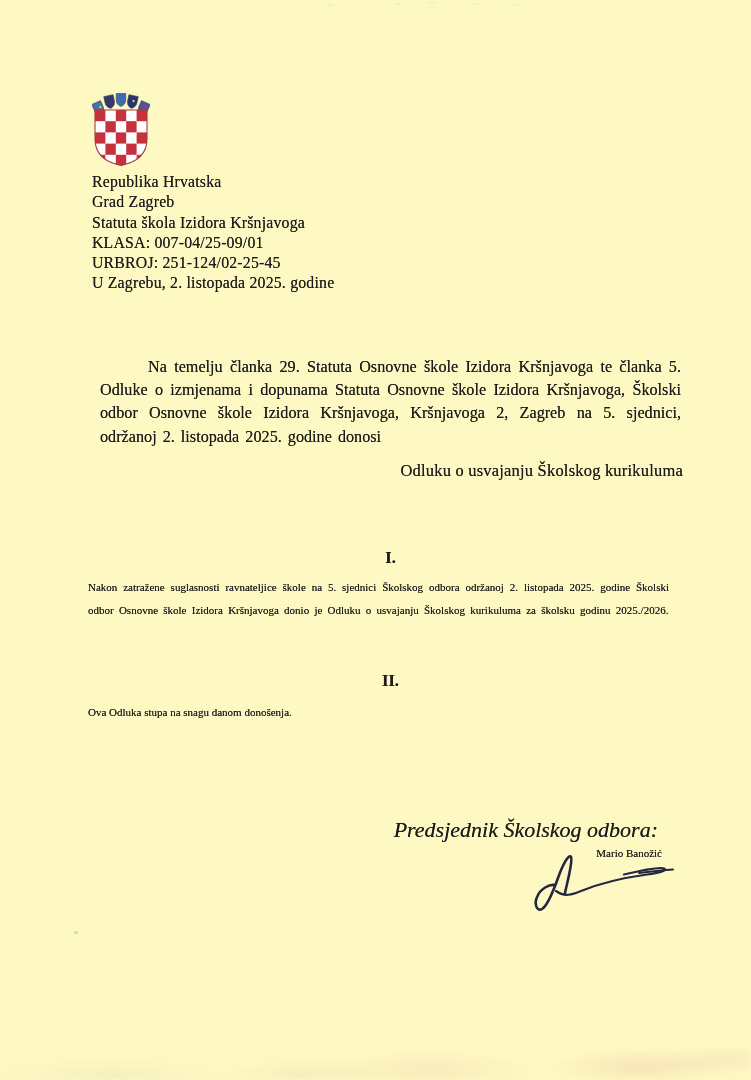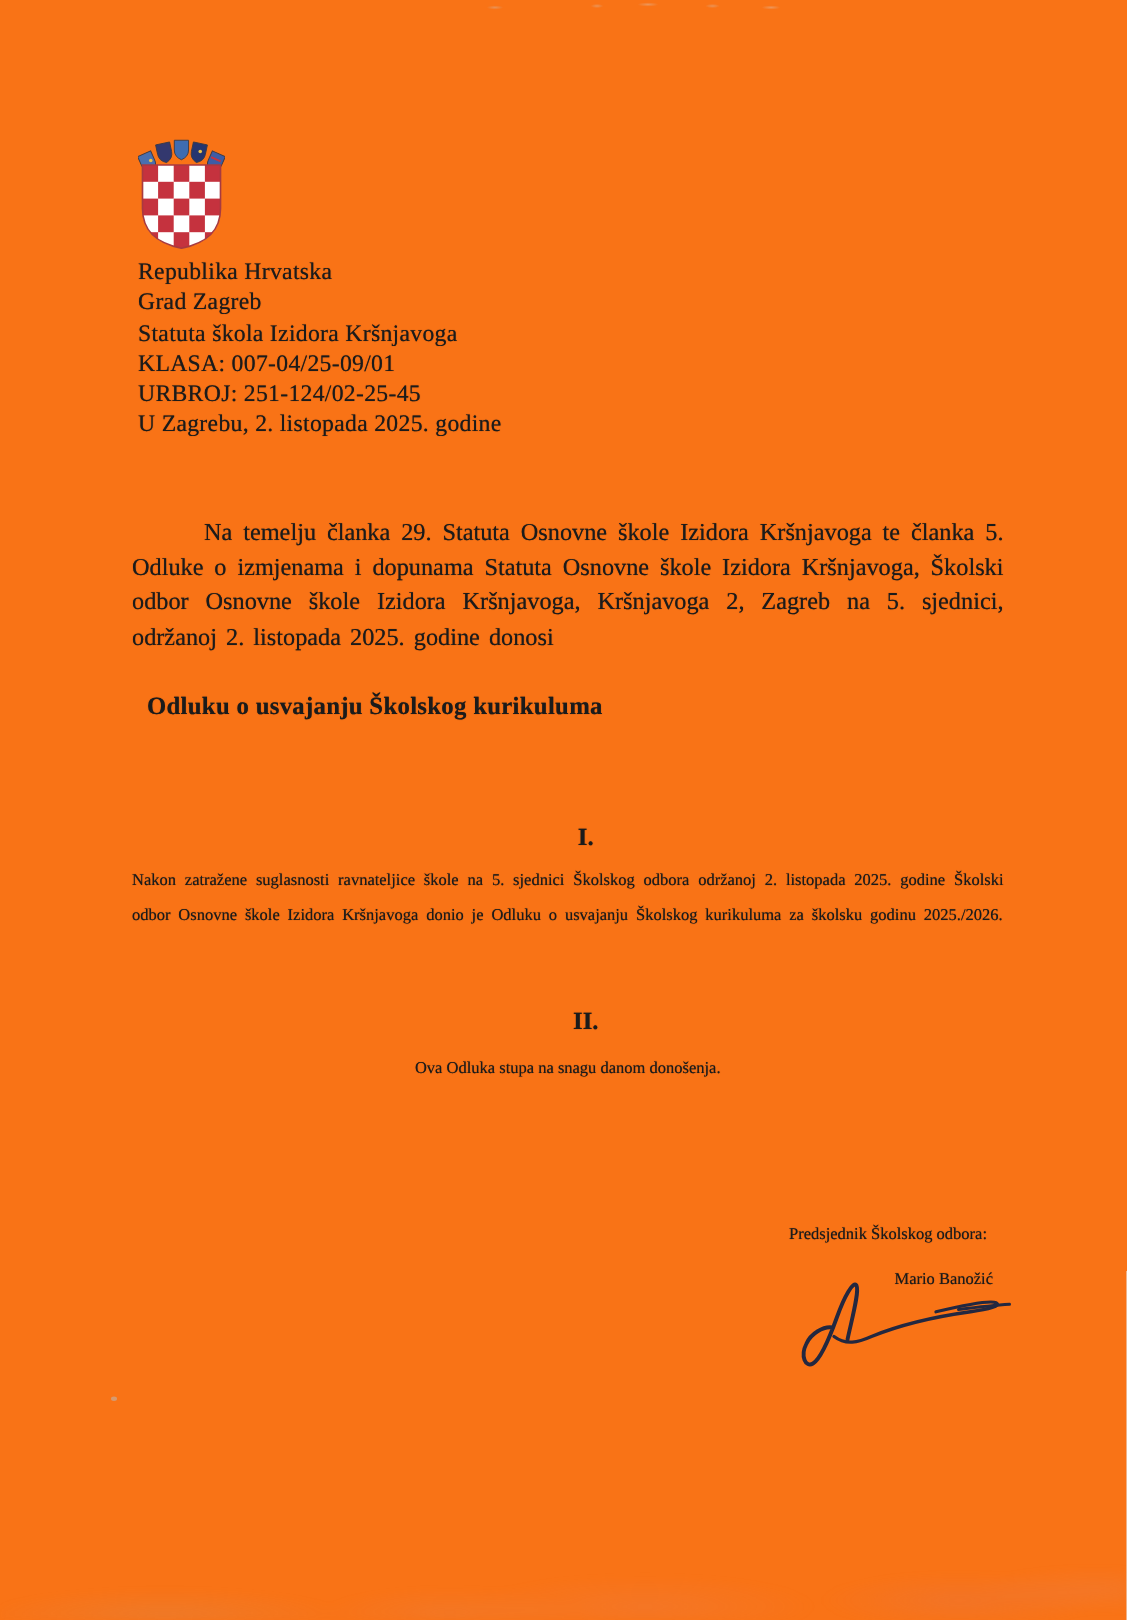--- a/index.html
+++ b/index.html
@@ -1,63 +1,63 @@
 <!DOCTYPE html>
 <html><head>
 <meta charset="utf-8">
 <style>
   html,body{margin:0;padding:0;background:#e8e8e8;}
   .page{
     position:relative;
     width:751px;height:1080px;
-    background:#f97316;
+    background:#fef9c3;
     margin:0 auto;
     overflow:hidden;
     font-family:"Liberation Serif","DejaVu Serif",serif;
     color:#1b1b1b;
   }
   .soft{ text-shadow:0 0 .55px rgba(25,25,25,.75); }
 
   
   .coa{ position:absolute; left:92px; top:92px; width:58px; height:74px; }
   .letterhead{
     position:absolute; left:92px; top:172px;
     font-size:15.8px; line-height:20.3px; letter-spacing:.2px;
   }
 
   
   .intro{
     position:absolute; left:88px; top:344px; width:581px;
-    margin:0; font-size:16.2px; line-height:23.2px;
+    margin:12px; font-size:16.2px; line-height:23.2px;
     text-align:justify; text-indent:48px; word-spacing:2px;
   }
 
   
   .title-block{
     position:absolute; left:98px; top:461px; width:585px;
-    text-align:left; font-weight:bold; font-size:16.5px;
+    text-align:right; font-weight:normal; font-size:16.5px;
   }
   .title-line{ margin-bottom:14px; letter-spacing:.2px; }
 
   .sec-num{
     position:absolute; left:98px; width:585px; text-align:center;
     font-weight:bold; font-size:16.5px;
   }
   .sec-num.n1{ top:548px; }
   .sec-num.n2{ top:671px; }
 
   .sec-text{
     position:absolute; left:88px; width:581px; margin:0;
     font-size:11px; line-height:23.2px;
   }
   .sec-text.t1{ top:576px; text-align:justify; word-spacing:2.5px; }
-  .sec-text.t2{ top:701px; text-align:center; }
+  .sec-text.t2{ top:701px; text-align:left; }
 
   
-  .sig-role{ position:absolute; right:93px; top:817px; font-size:11px; }
+  .sig-role{ position:absolute; right:93px; top:817px; font-size:22px;font-style:italic; }
   .sig-name{ position:absolute; right:89px; top:847px; font-size:11px; }
   .sig-svg{ position:absolute; left:527px; top:851px; width:152px; height:66px; }
 
   
   .scan-top{ position:absolute; left:300px; top:1px; width:230px; height:8px; opacity:.35;
     background:
       radial-gradient(8px 2px at 30px 4px,#c9c9c9,transparent 70%),
       radial-gradient(6px 2px at 98px 3px,#cfcfcf,transparent 70%),
       radial-gradient(10px 2px at 132px 2px,#d4d4d4,transparent 70%),
       radial-gradient(7px 2px at 175px 3px,#cdcdcd,transparent 70%),

